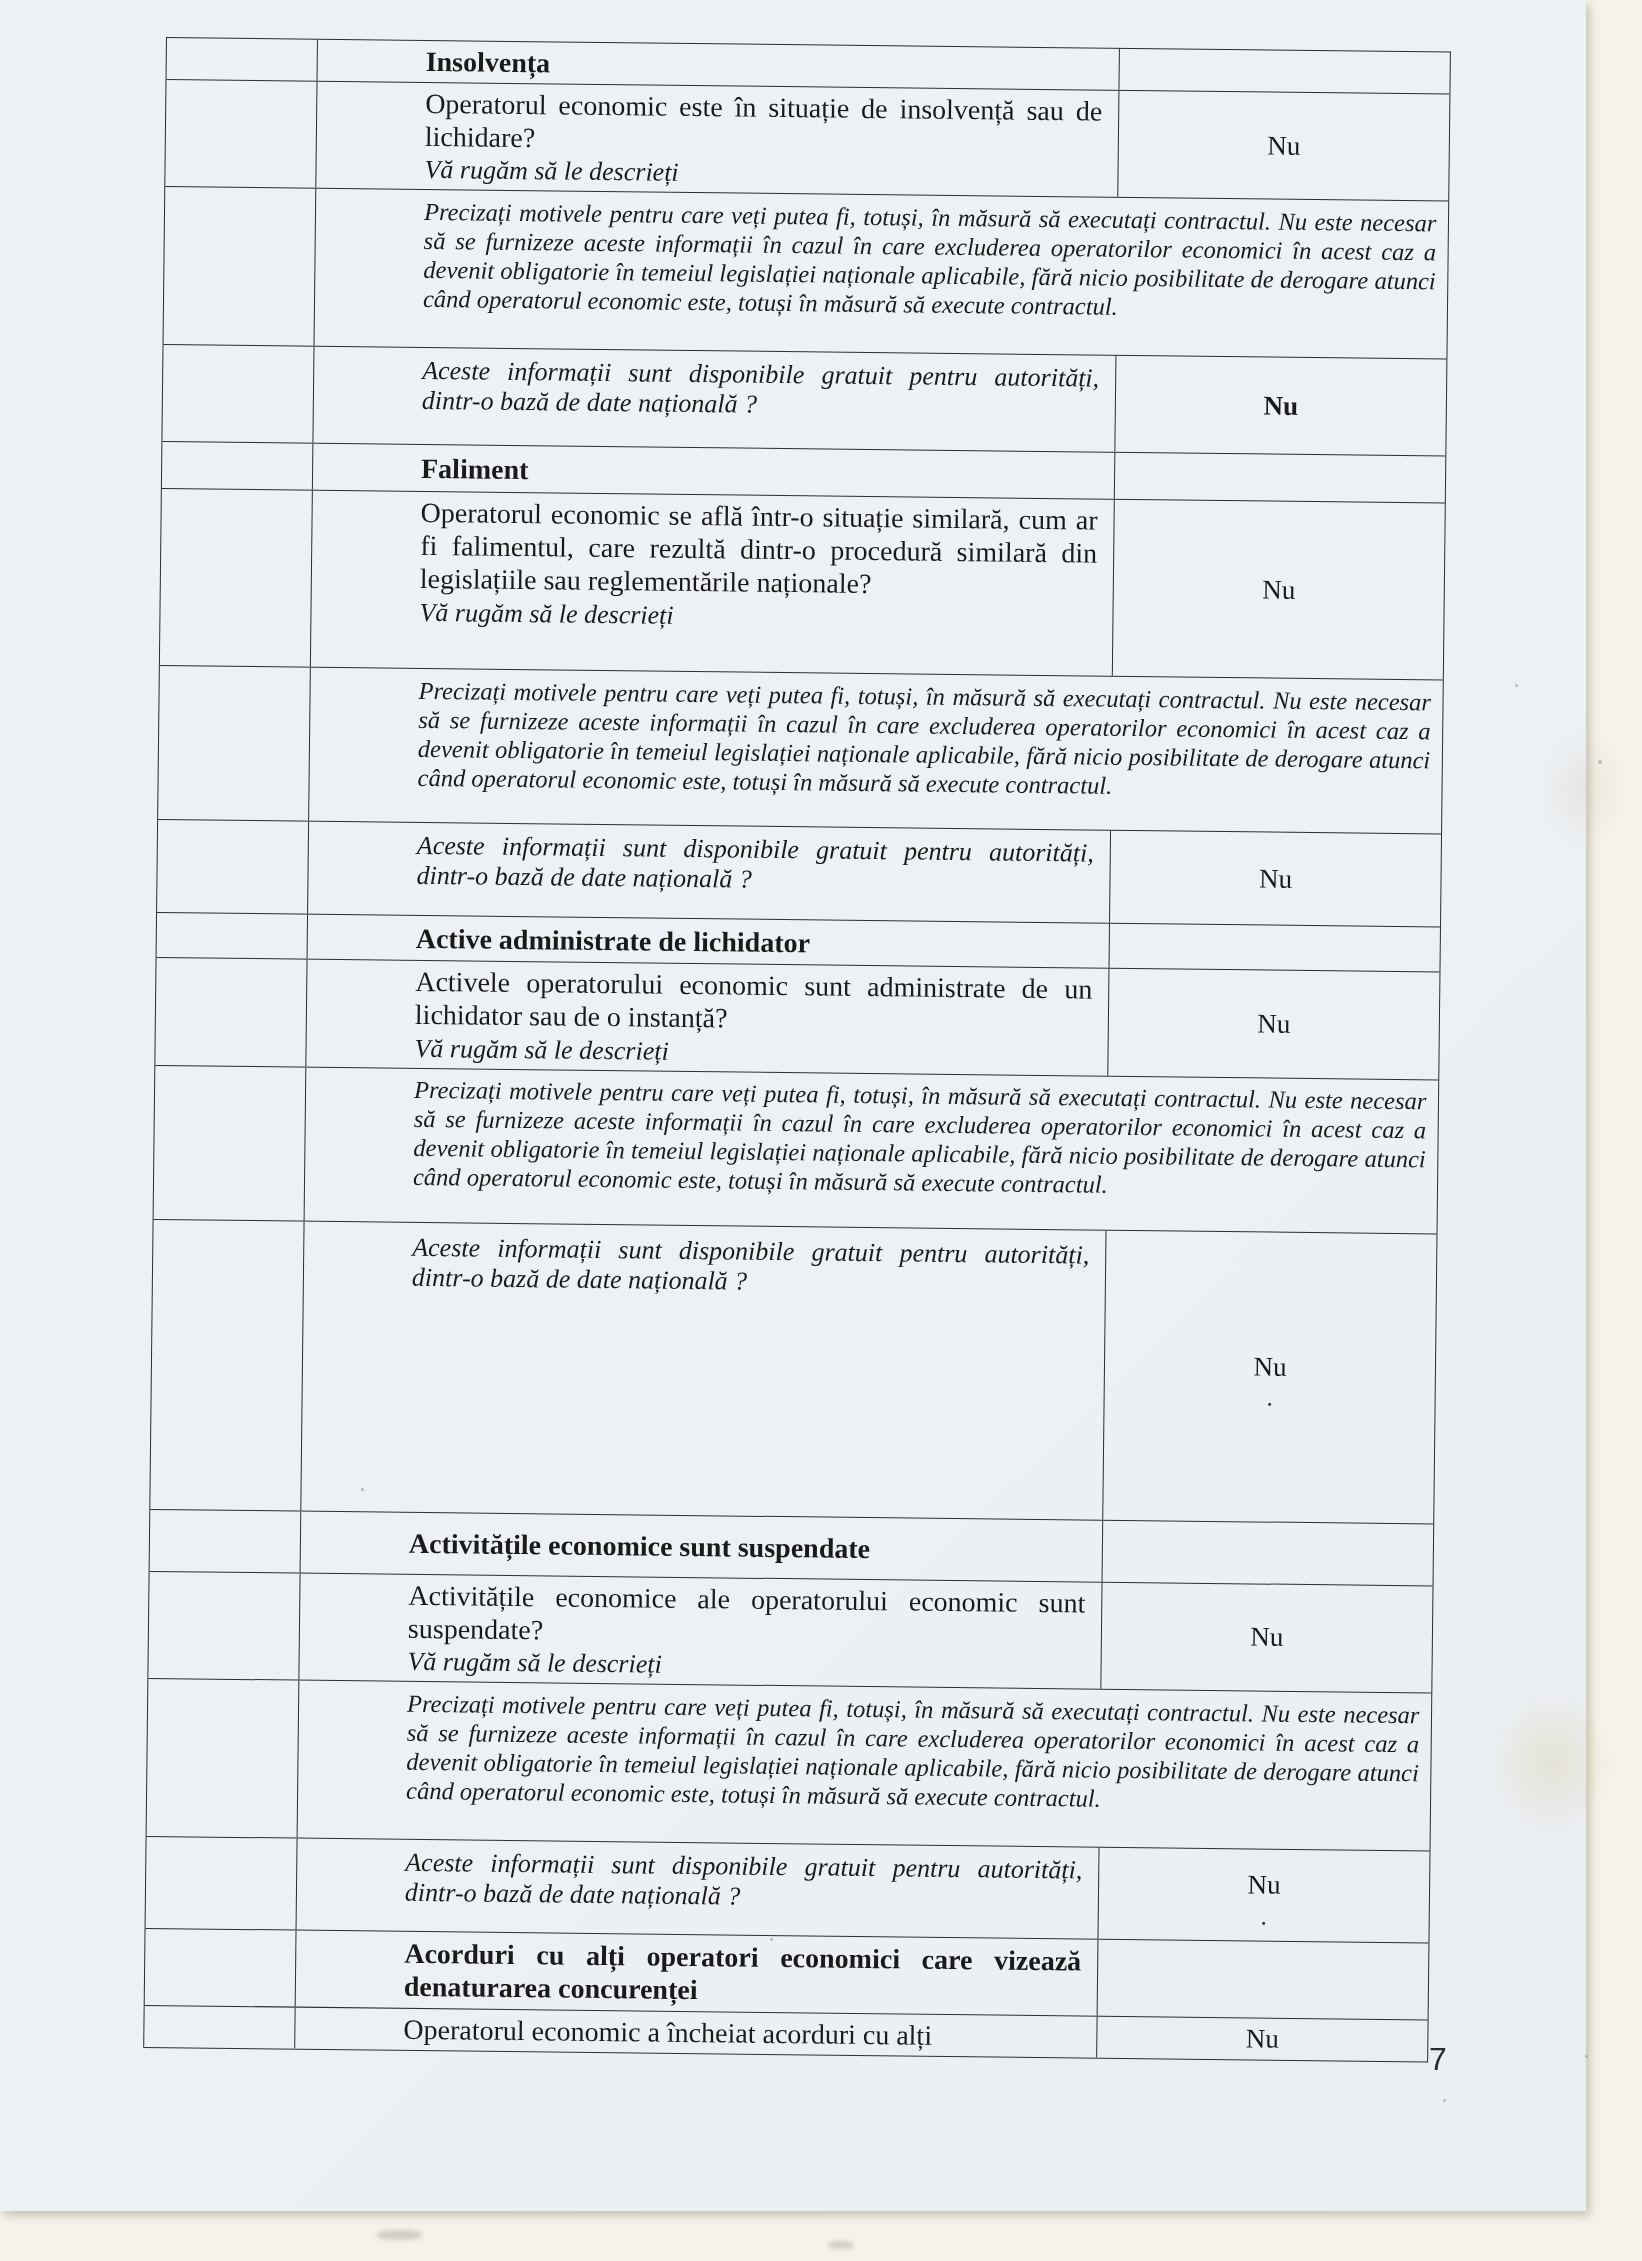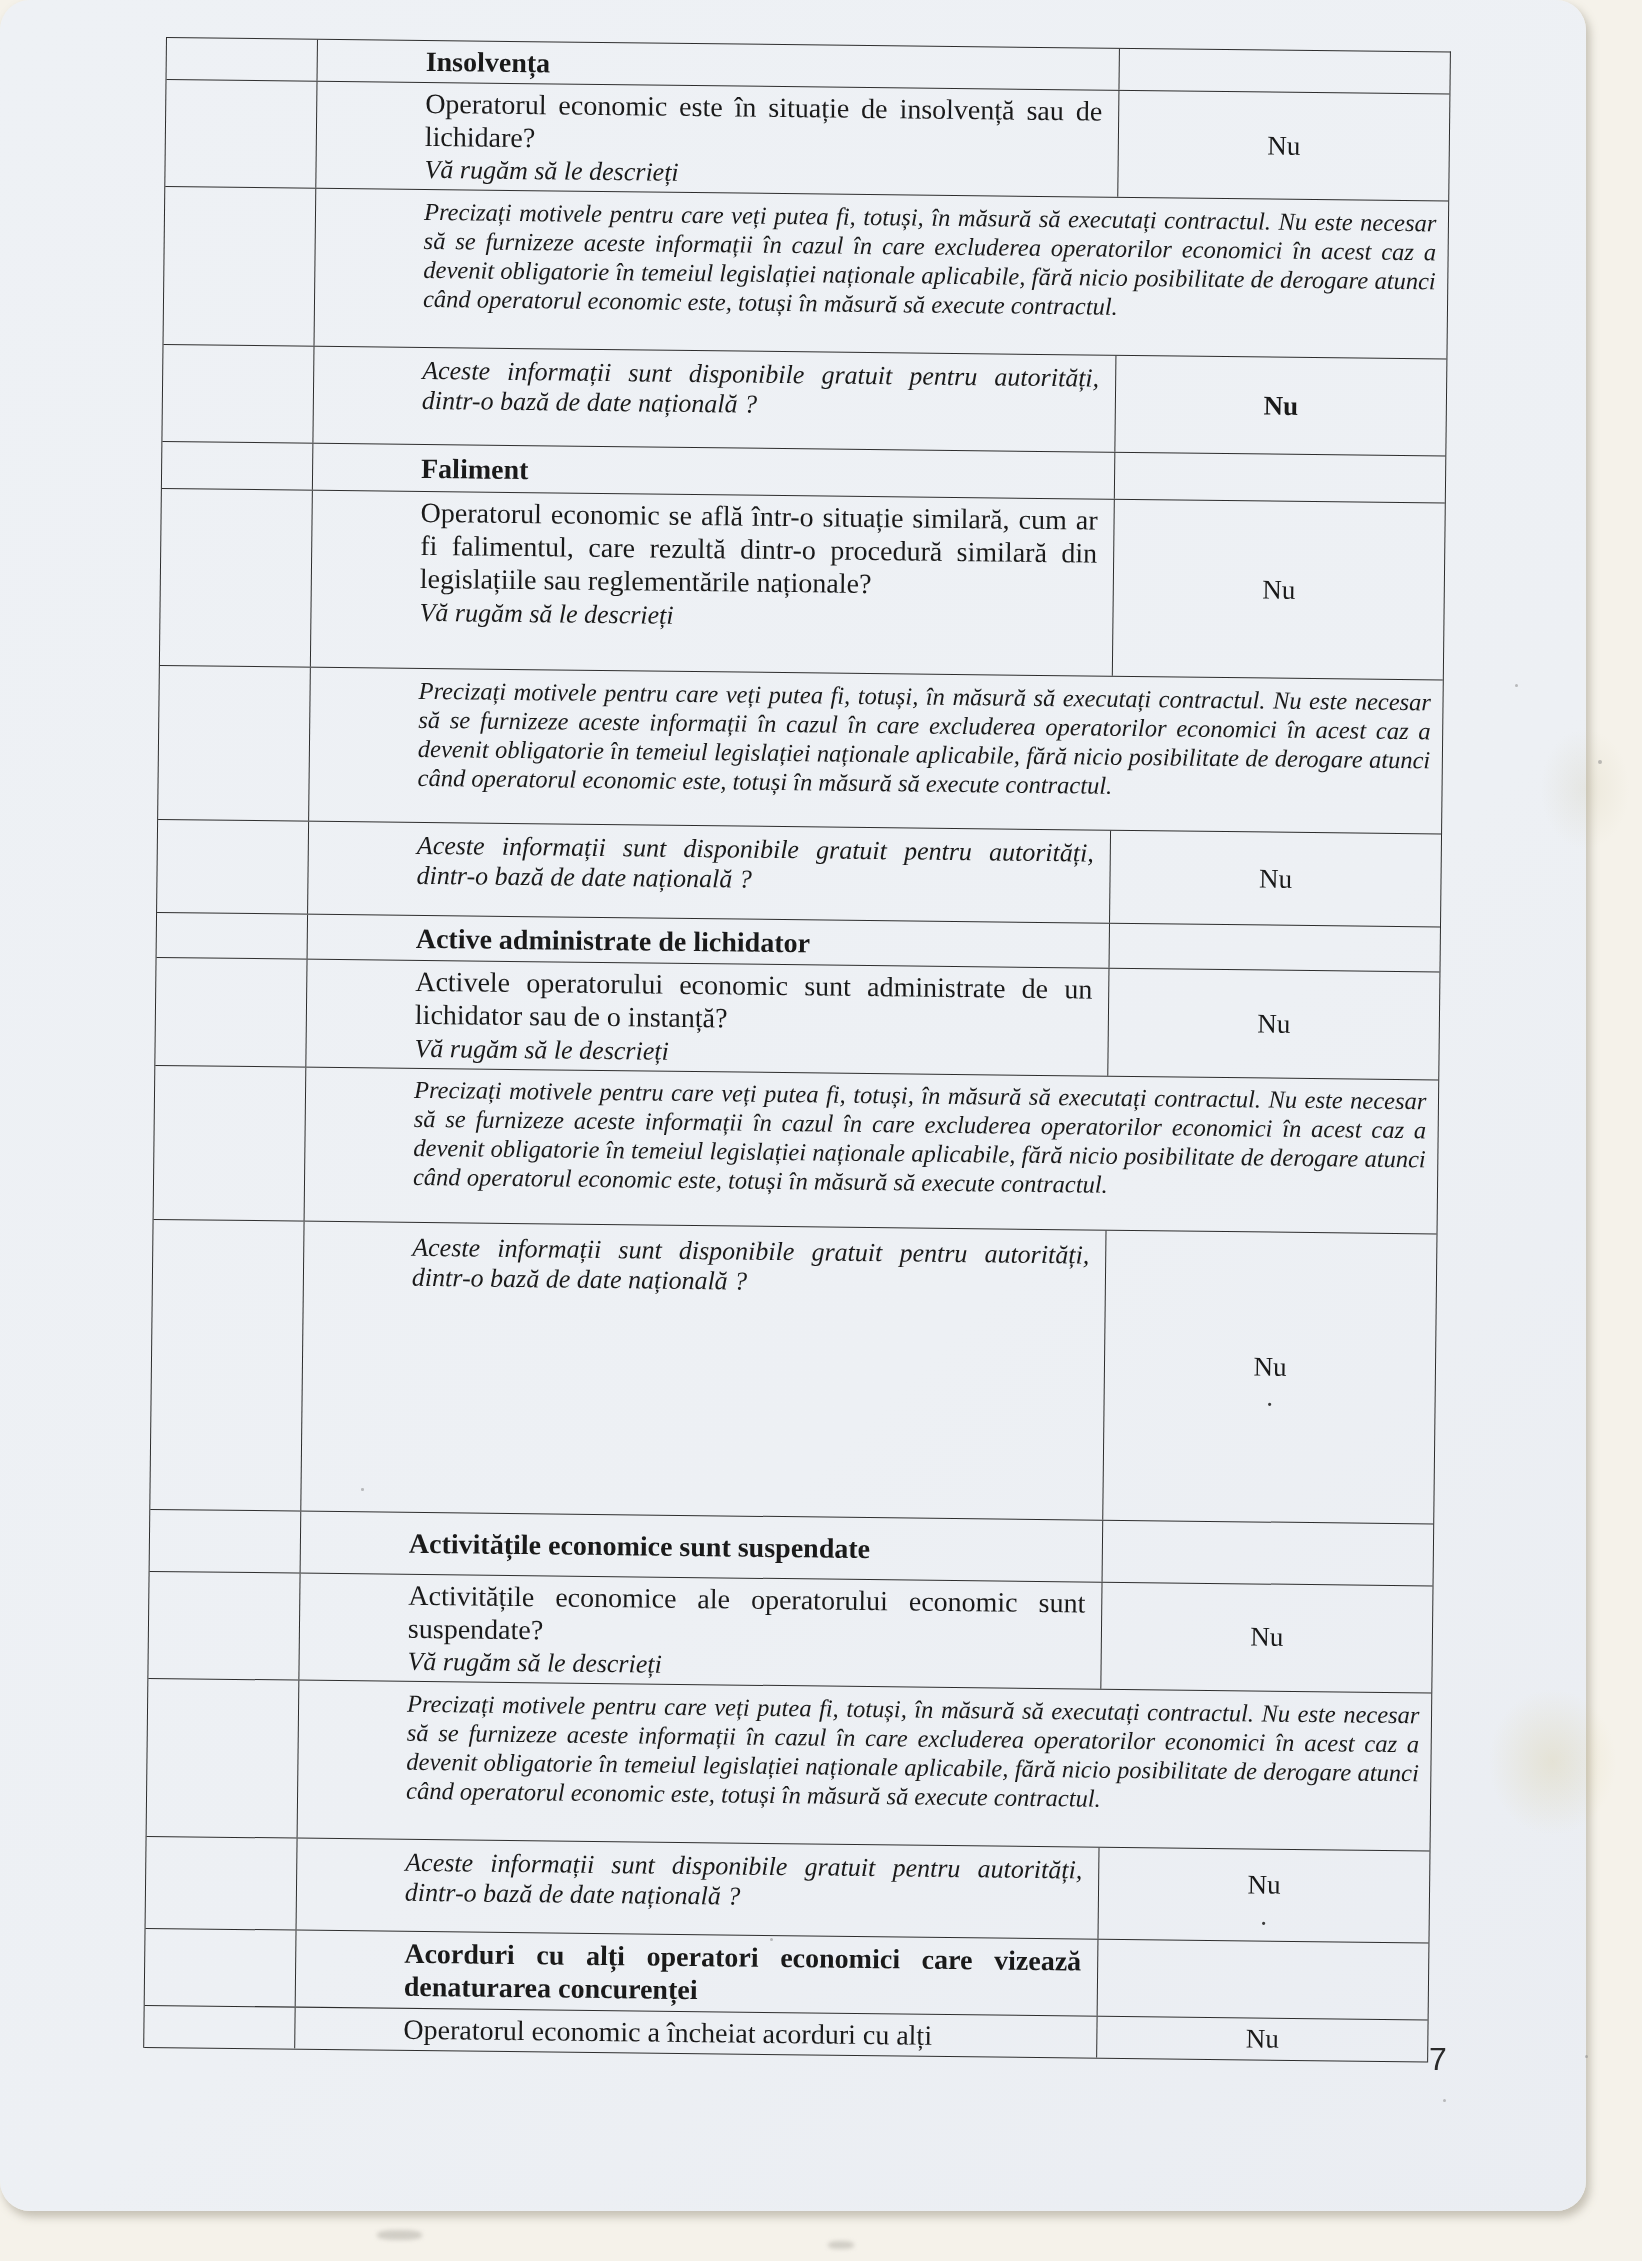--- a/index.html
+++ b/index.html
@@ -10,21 +10,20 @@
     font-family:"Liberation Serif", serif;
     color:#1a1a1a;
     overflow:hidden;
   }
   
   .paper {
     position:absolute; left:0; top:0;
     width:1586px; height:2211px;
     background:linear-gradient(135deg,#eef1f5 0%, #edf0f4 60%, #eaedf2 100%);
     box-shadow: 3.9px 5.2px 9px rgba(120,112,95,.38);
-    border-radius: 30px;
   }
   
   .doc-table {
     position:absolute; left:166px; top:37px;
     width:1285px;
     transform:rotate(0.65deg);
     transform-origin:0 0;
     border:1.9px solid #2d2d2d;
     border-bottom:none;
     box-sizing:border-box;

